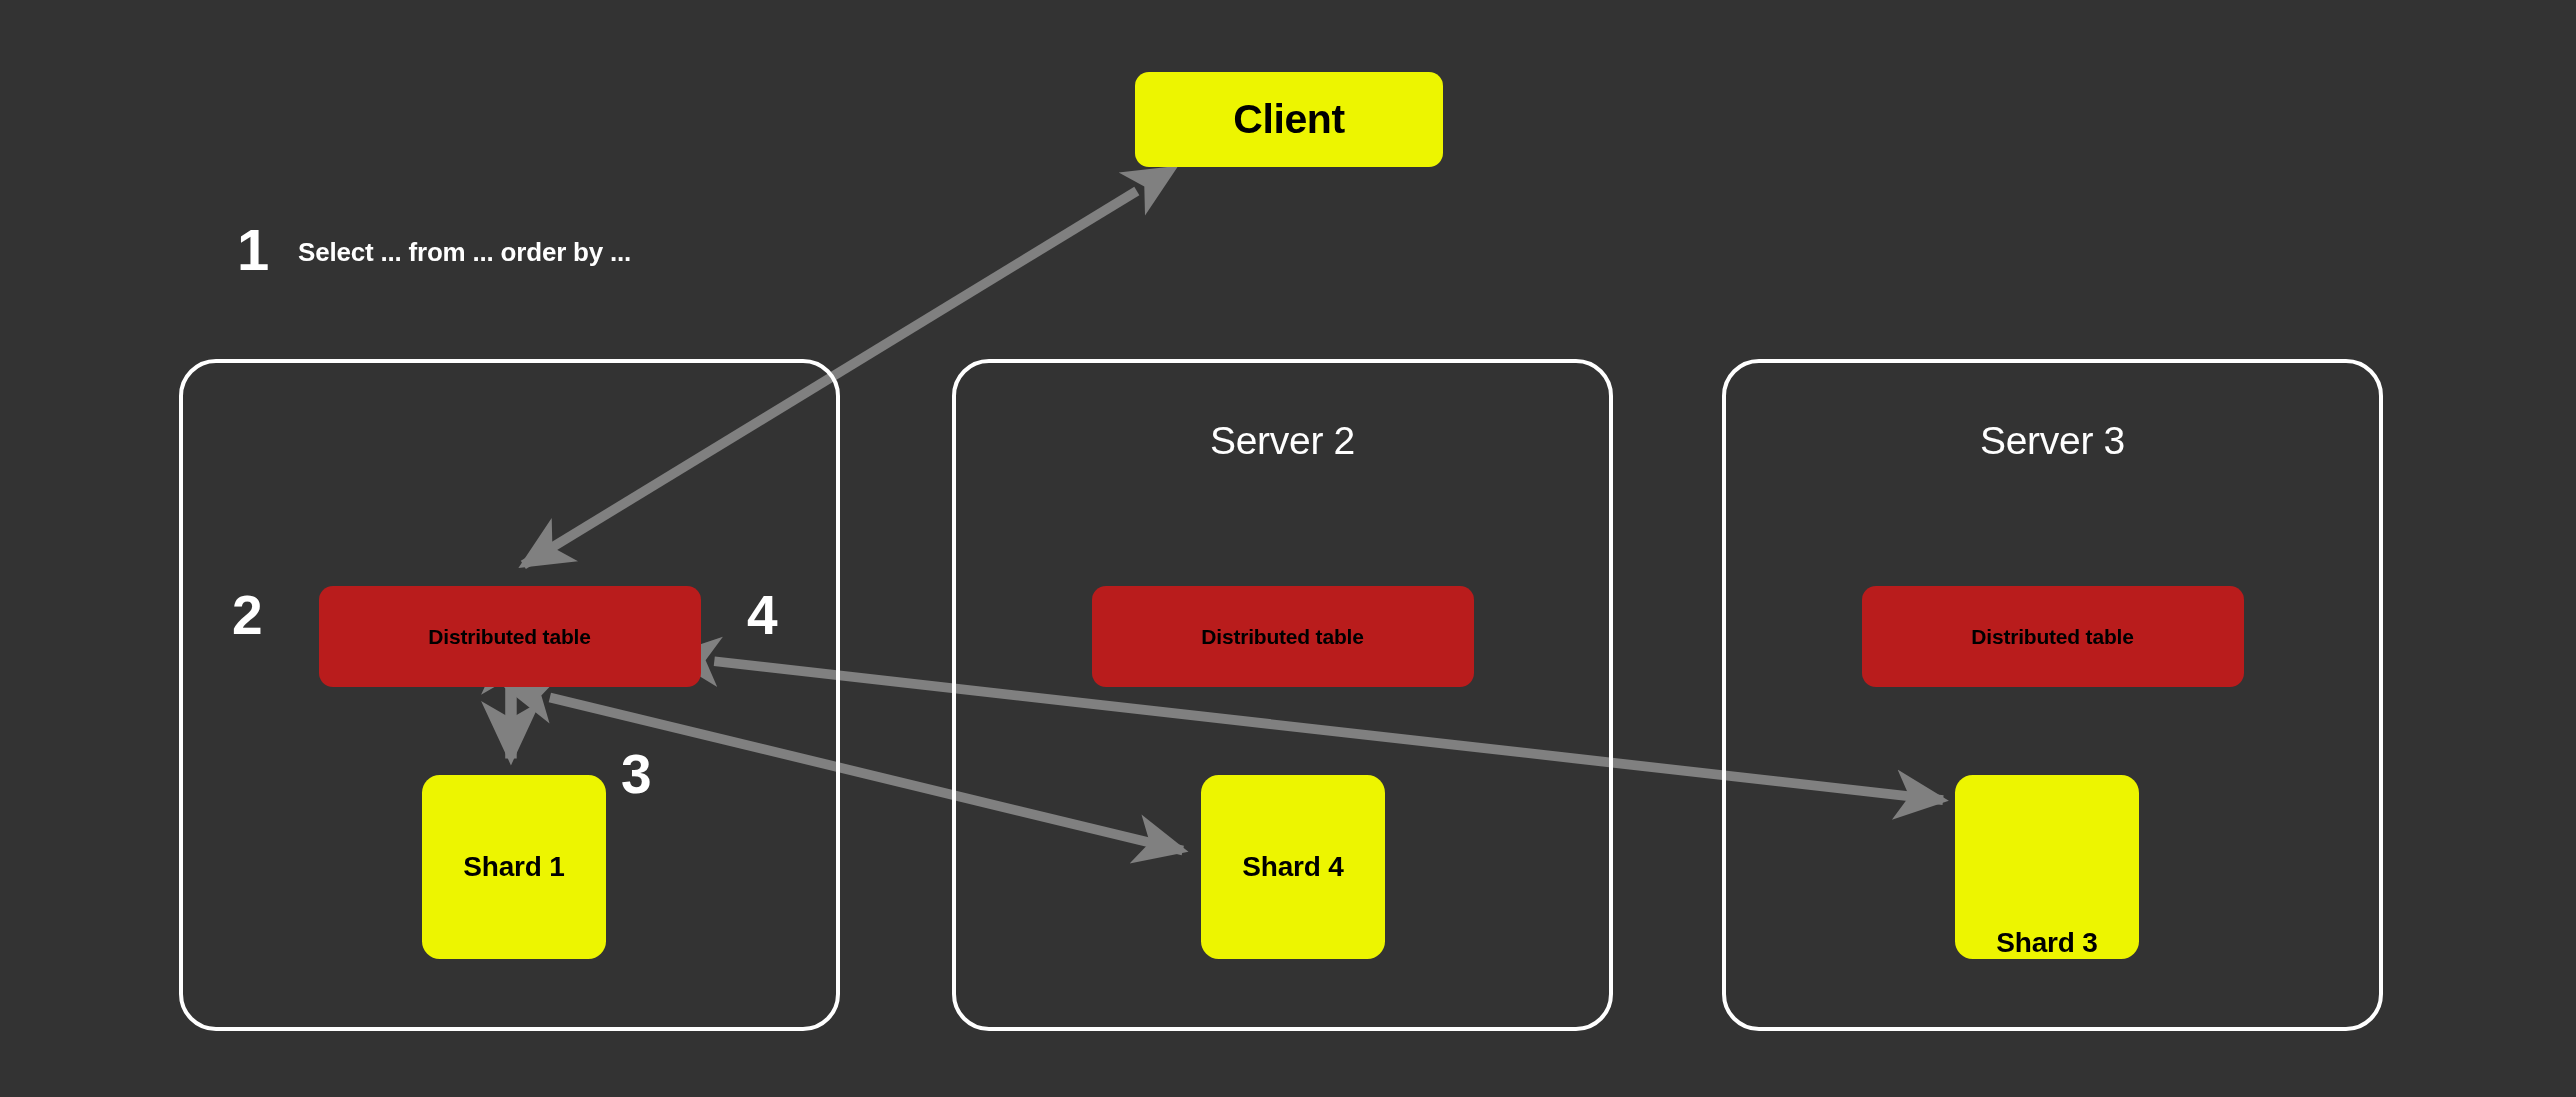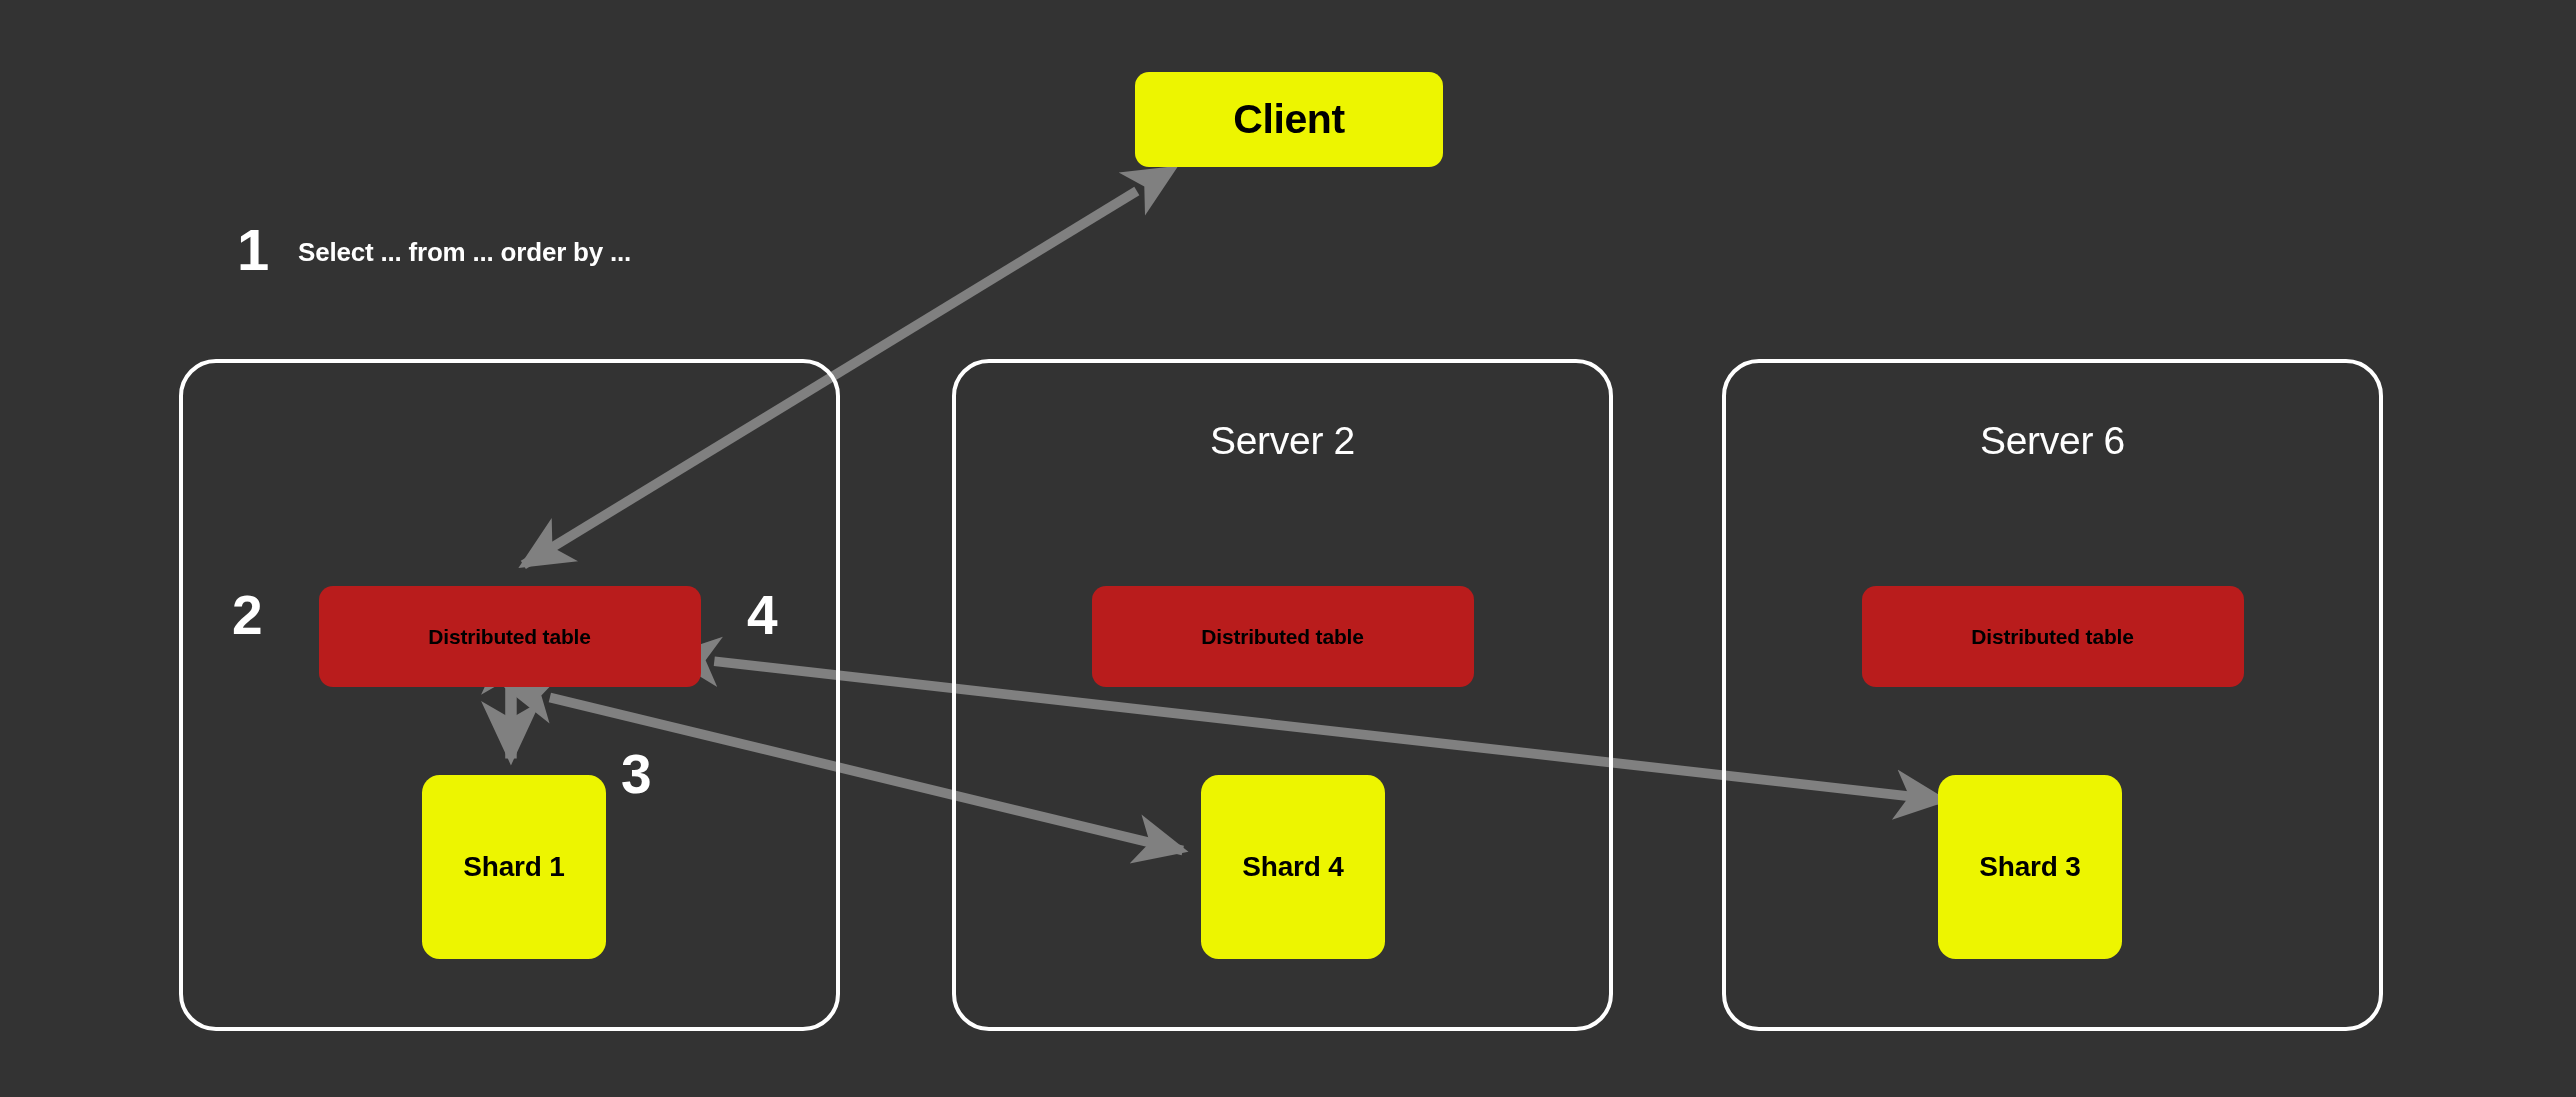--- a/index.html
+++ b/index.html
@@ -100,21 +100,21 @@
     display: flex;
     align-items: center;
     justify-content: center;
     color: #000000;
     font-size: 28px;
     font-weight: 700;
     letter-spacing: -0.2px;
   }
   .shard-box.sh1 { left: 239px; }
   .shard-box.sh2 { left: 245px; }
-  .shard-box.sh3 { left: 212px; }
+  .shard-box.sh3 { left: 229px; align-items: flex-end; }
 
   
   .step-num {
     position: absolute;
     color: #FFFFFF;
     font-weight: 700;
     line-height: 1;
     letter-spacing: -0.9px;
   }
   .step-1 { left: 237px; top: 221px; font-size: 58px; }
@@ -181,21 +181,21 @@
     <div class="server-title">Server 2</div>
     <div class="dist-table">
       <span>Distributed table</span>
     </div>
     <div class="shard-box sh2">
       <span>Shard 4</span>
     </div>
   </div>
 
   <div class="server-panel s3">
-    <div class="server-title">Server 6</div>
+    <div class="server-title">Server 3</div>
     <div class="dist-table">
       <span>Distributed table</span>
     </div>
     <div class="shard-box sh3">
       <span>Shard 3</span>
     </div>
   </div>
 
 </div>
 

